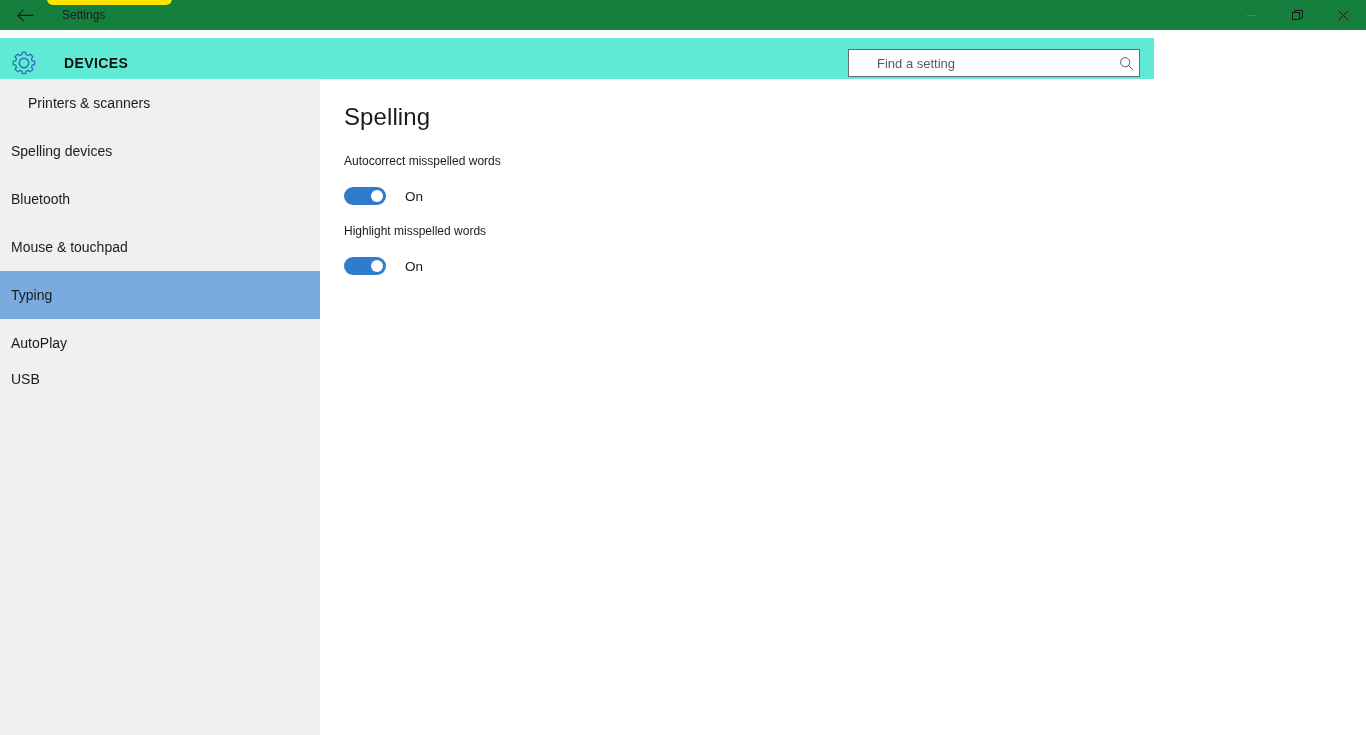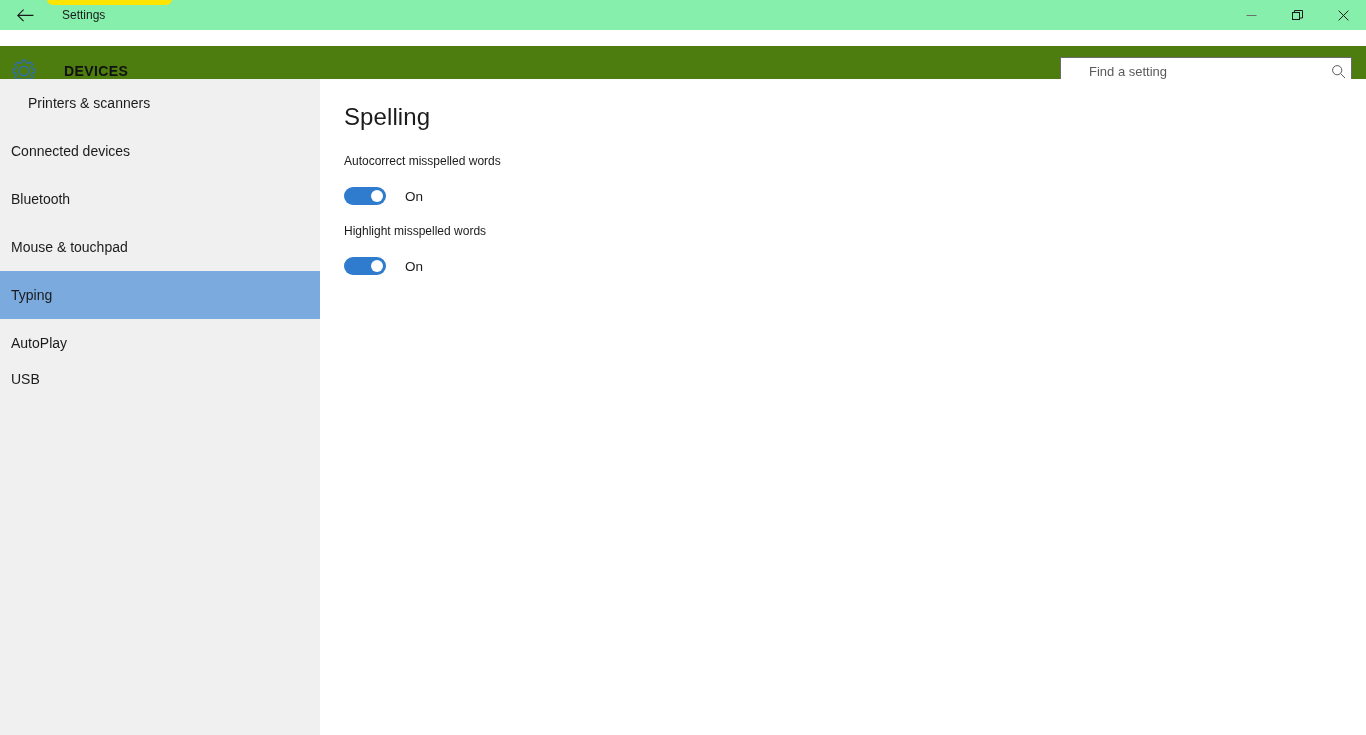--- a/index.html
+++ b/index.html
@@ -14,21 +14,21 @@
     overflow: hidden;
     position: relative;
     -webkit-font-smoothing: antialiased;
   }
 
   
   .titlebar {
     position: absolute;
     left: 0; top: 0;
     width: 1366px; height: 30px;
-    background: #86efac;
+    background: #15803d;
   }
   .back-btn {
     position: absolute;
     left: 6px; top: 0;
     width: 38px; height: 30px;
     display: flex;
     align-items: center;
     justify-content: center;
   }
   .back-btn svg { display: block; }
@@ -61,23 +61,23 @@
     left: 47px; top: -8px;
     width: 125px; height: 13px;
     background: #ffe400;
     border-radius: 6px;
     z-index: 40;
   }
 
   
   .header {
     position: absolute;
-    left: 0; top: 46px;
-    width: 1366px; height: 49px;
-    background: #4d7c0f;
+    left: 0; top: 38px;
+    width: 1154px; height: 49px;
+    background: #5eead4;
   }
   .header-brand {
     position: absolute;
     left: 11px; top: 0;
     height: 49px;
     display: flex;
     align-items: center;
   }
   .gear-icon {
     width: 26px; height: 26px;
@@ -255,21 +255,21 @@
       </svg>
     </span>
   </div>
 </div>
 
 <div class="sidebar">
   <div class="nav-item" style="top:0px;padding-left:28px;">
       <span>Printers &amp; scanners</span>
     </div>
   <div class="nav-item" style="top:48px;">
-      <span>Connected devices</span>
+      <span>Spelling devices</span>
     </div>
   <div class="nav-item" style="top:96px;">
       <span>Bluetooth</span>
     </div>
   <div class="nav-item" style="top:144px;">
       <span>Mouse &amp; touchpad</span>
     </div>
   <div class="nav-item" style="top:240px;">
       <span>AutoPlay</span>
     </div>

